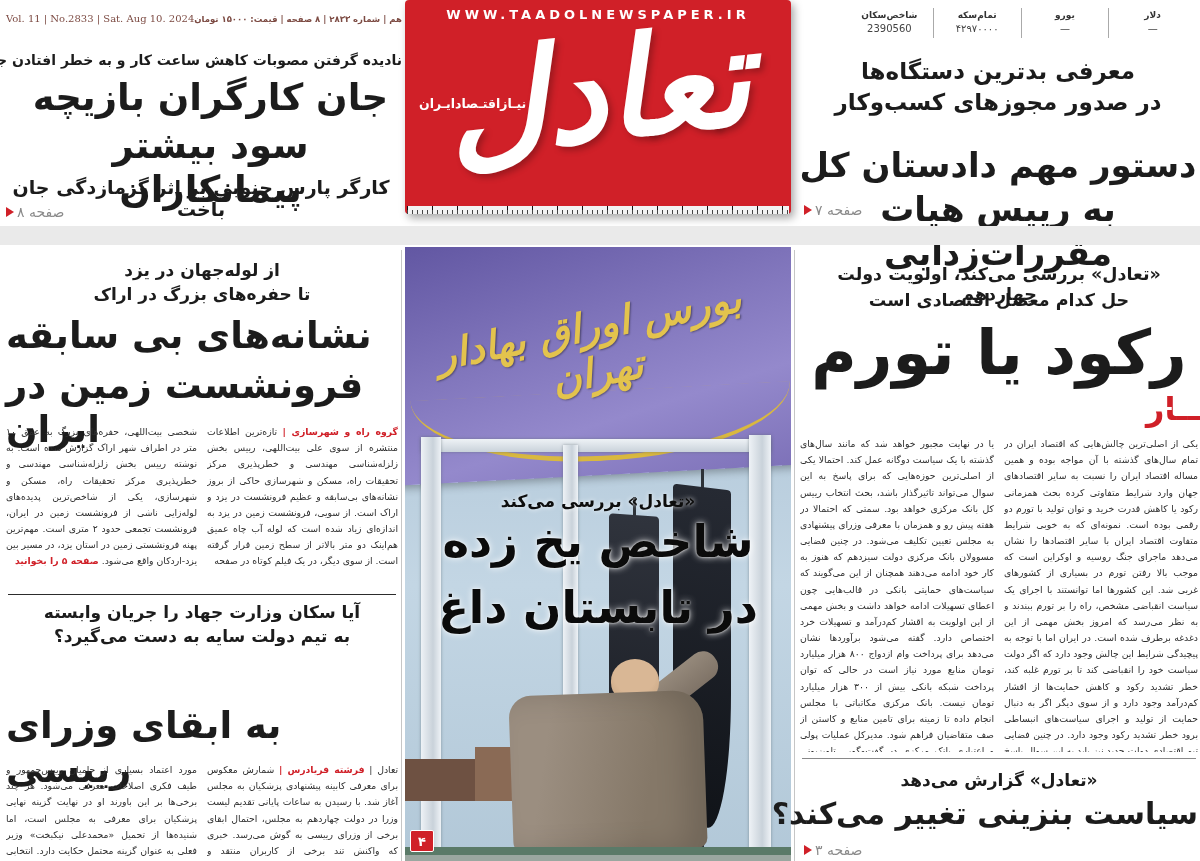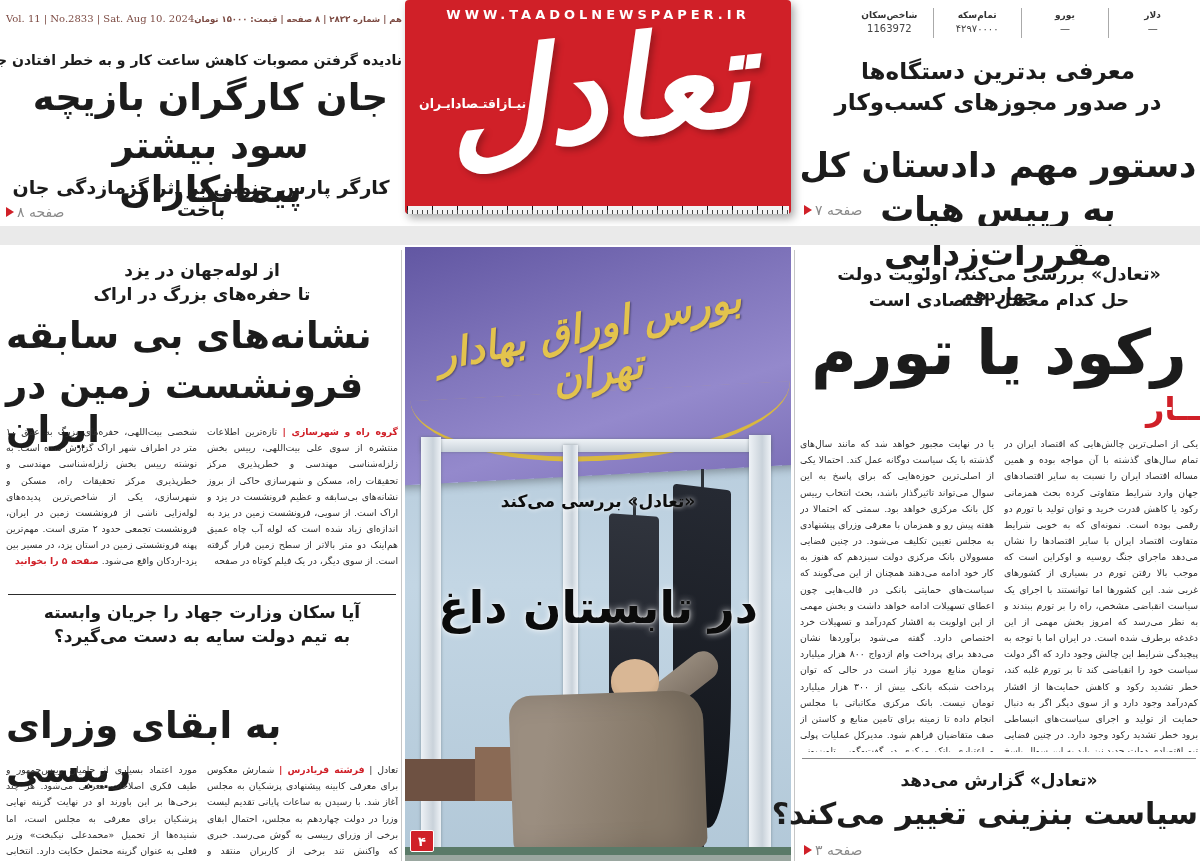--- a/index.html
+++ b/index.html
@@ -183,21 +183,21 @@
       <div class="m-item">
         <div class="m-lbl">یورو</div>
         <div class="m-val">—</div>
       </div>
       <div class="m-item">
         <div class="m-lbl">تمام‌سکه</div>
         <div class="m-val">۴۲۹۷۰۰۰۰</div>
       </div>
       <div class="m-item">
         <div class="m-lbl">شاخص‌سکان</div>
-        <div class="m-val">1163972</div>
+        <div class="m-val">2390560</div>
       </div>
     </div>
     <div class="tr-h1" dir="rtl">
       <div>معرفی بدترین دستگاه‌ها</div>
       <div>در صدور مجوزهای کسب‌وکار</div>
     </div>
     <div class="tr-h2" dir="rtl">
       <div>دستور مهم دادستان کل</div>
       <div>به رییس هیات مقررات‌زدایی</div>
     </div>
@@ -246,20 +246,21 @@
     <div class="bld bld1"></div>
     <div class="bld bld2"></div>
     <div class="bld bld3"></div>
     <div class="dome"></div>
     <div class="arm"></div>
     <div class="head"></div>
     <div class="torso"></div>
     <div class="rail"></div>
     <div class="walk"></div>
     <div class="ph-kicker" dir="rtl">«تعادل» بررسی می‌کند</div>
+    <div class="ph-l1" dir="rtl">شاخص یخ زده</div>
     <div class="ph-l2" dir="rtl">در تابستان داغ</div>
     <div class="ph-marker">۴</div>
   </figure>
 
   <section class="cr">
     <div class="ck k1" dir="rtl">«تعادل» بررسی می‌کند، اولویت دولت چهاردهم</div>
     <div class="ck k2" dir="rtl">حل کدام معضل اقتصادی است</div>
     <div class="bighead" dir="rtl">رکود یا تورم</div>
     <div class="bodyblock b1" dir="rtl">
       <p class="col"><span>یکی از اصلی‌ترین چالش‌هایی که اقتصاد ایران در تمام سال‌های گذشته با آن مواجه بوده و همین مساله اقتصاد ایران را نسبت به سایر اقتصادهای جهان وارد شرایط متفاوتی کرده بحث همزمانی رکود یا کاهش قدرت خرید و توان تولید با تورم دو رقمی بوده است. نمونه‌ای که به خوبی شرایط متفاوت اقتصاد ایران با سایر اقتصادها را نشان می‌دهد ماجرای جنگ روسیه و اوکراین است که موجب بالا رفتن تورم در بسیاری از کشورهای غربی شد. این کشورها اما توانستند با اجرای یک سیاست انقباضی مشخص، راه را بر تورم ببندند و به نظر می‌رسد که امروز بخش مهمی از این دغدغه برطرف شده است. در ایران اما با توجه به پیچیدگی شرایط این چالش وجود دارد که اگر دولت سیاست خود را انقباضی کند تا بر تورم غلبه کند، خطر تشدید رکود و کاهش حمایت‌ها از اقشار کم‌درآمد وجود دارد و از سوی دیگر اگر به دنبال حمایت از تولید و اجرای سیاست‌های انبساطی برود خطر تشدید رکود وجود دارد. در چنین فضایی تیم اقتصادی دولت جدید نیز باید به این سوال پاسخ بدهد که آیا می‌تواند میان یکی از این دو چالش اولویت‌بندی زمانی انجام بدهد</span></p>

